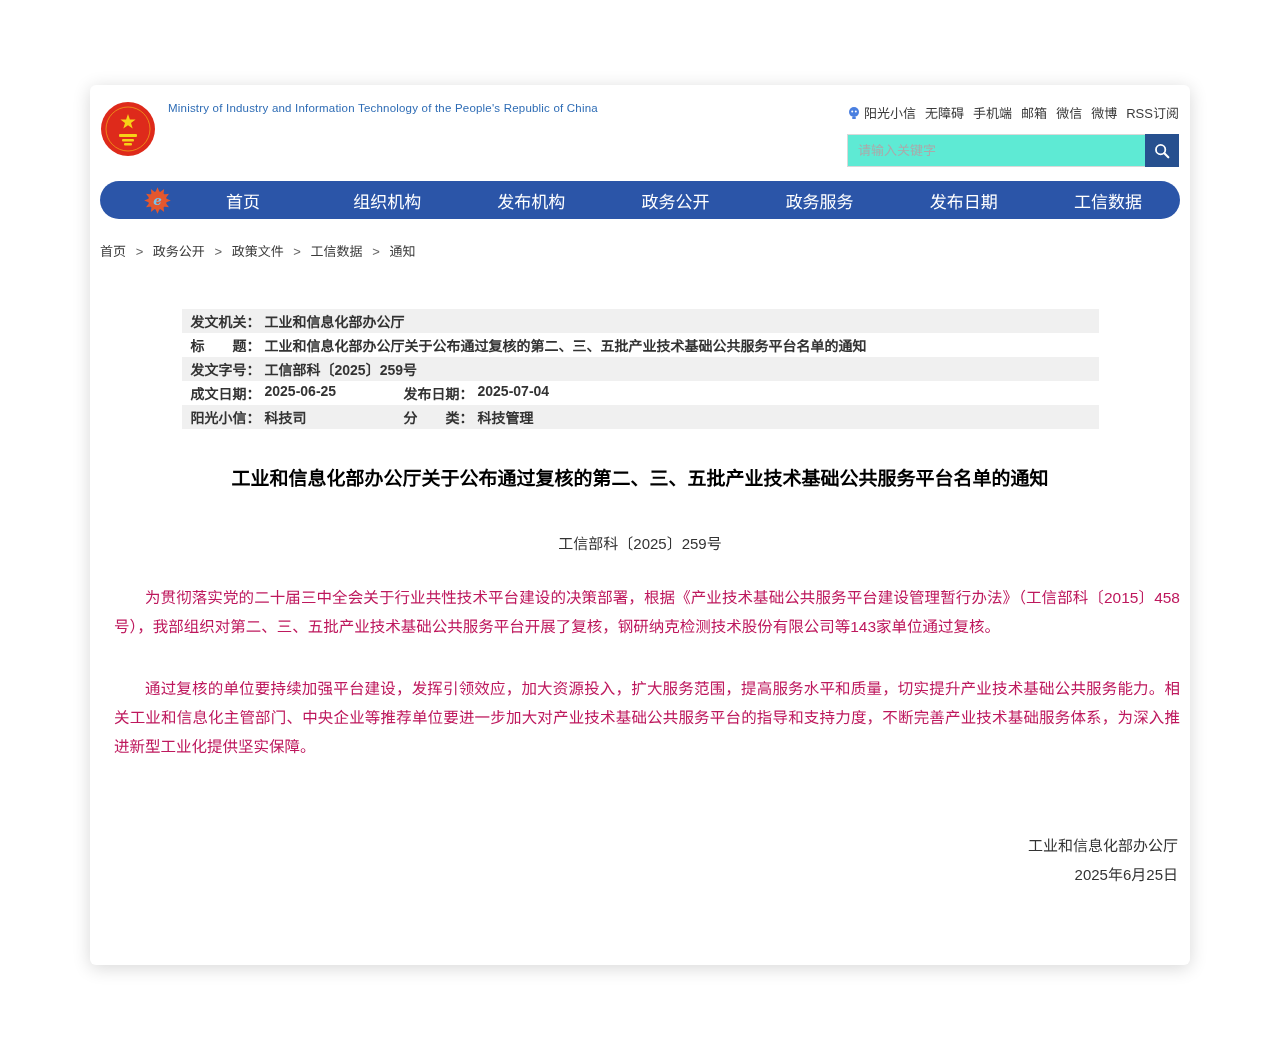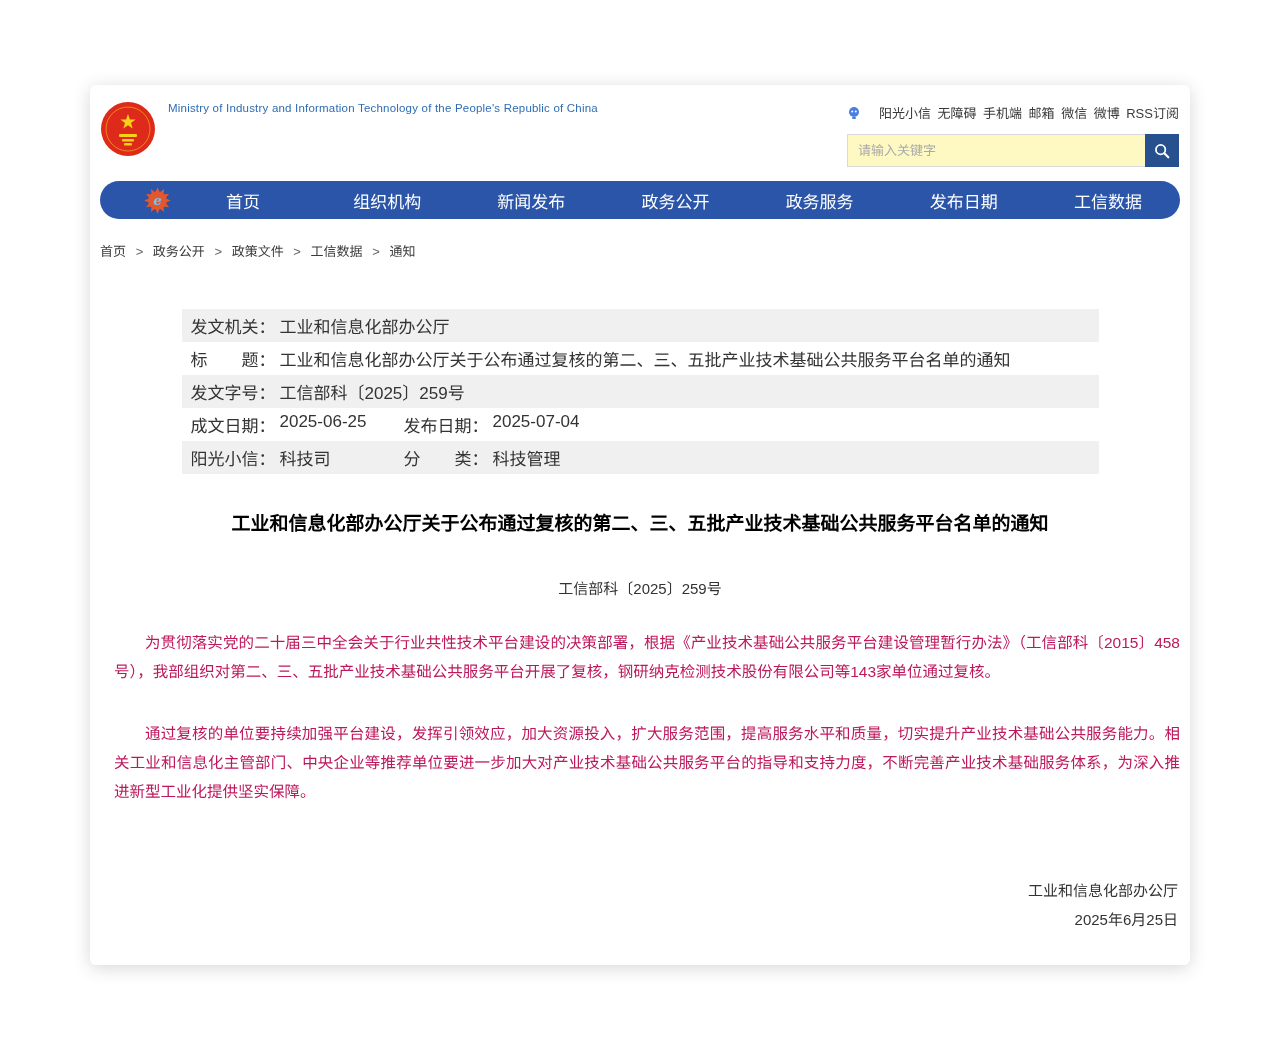--- a/index.html
+++ b/index.html
@@ -14,40 +14,40 @@
   
   .hdr { display:flex; justify-content:space-between; padding:14px 11px 0 10px; height:86px; }
   .hdr-left { display:flex; align-items:flex-start; }
   .emblem { width:56px; height:56px; flex:0 0 56px; margin-top:2px; }
   .brand { margin-left:12px; }
   .brand-cn { font-size:29px; font-weight:bold; color:#1f56a9; letter-spacing:1px; line-height:34px; }
   .brand-en { font-size:11.5px; color:#2e6cb5; margin-top:3px; letter-spacing:0.2px;text-align:center; }
   .hdr-right { width:332px; display:flex; flex-direction:column; }
   .quick-links { display:flex; align-items:center; justify-content:space-between;
     font-size:13px; color:#3a3a3a; margin-top:4px; }
-  .quick-links .ql { display:flex; align-items:center; gap:18px; cursor:pointer; white-space:nowrap; }
+  .quick-links .ql { display:flex; align-items:center; gap:3px; cursor:pointer; white-space:nowrap; }
   .search-row { display:flex; margin-top:12px; height:33px; }
   .search-input { flex:1; border:1px solid #d9d9d9; border-right:none; padding:0 10px;
-    font-size:13px; color:#333; outline:none; background:#fef9c3; }
+    font-size:13px; color:#333; outline:none; background:#5eead4; }
   .search-input::placeholder { color:#aaa; }
   .search-btn { width:34px; height:33px; background:#27508f; border:none; cursor:pointer;
     display:flex; align-items:center; justify-content:center; }
   
   .nav { width:1080px; height:38px; margin:10px auto 0; background:#2b55a8;
     border-radius:19px; display:flex; align-items:center; }
   .nav-logo { margin-left:44px; width:27px; height:27px; display:flex; align-items:center; }
   .nav-items { flex:1; display:flex; }
   .nav-item { flex:1; text-align:center; color:#fff; font-size:17px; cursor:pointer; white-space:nowrap; }
   
   .breadcrumb { margin:22px 0 0 10px; font-size:13px; color:#3a3a3a; }
   .breadcrumb .sep { margin:0 6px; color:#666; }
   .breadcrumb .bc { cursor:pointer; }
   
   .meta { width:917px; margin:49px auto 0; }
-  .meta-row { height:33px; display:flex; align-items:center; font-size:17px; color:#333; }
+  .meta-row { height:24px; display:flex; align-items:center; font-size:14px; color:#333;font-weight:bold; }
   .meta-row.gray { background:#f0f0f0; }
   .meta-cell { display:flex; white-space:nowrap; }
   .meta-cell.first { padding-left:9px; }
   .meta-cell.fixed { width:222px; }
   .meta-label { color:#333; }
   .meta-value { margin-left:4px; }
   
   .doc-title { margin:34px 20px 0; text-align:center; font-size:19px; font-weight:bold; color:#000; }
   .doc-num { margin-top:42px; text-align:center; font-size:15px; color:#333; }
   .body-text { margin:30px 10px 0 24px; font-size:15.5px; line-height:29px;
@@ -137,21 +137,21 @@
           <polygon points="12,0.2 13.8,4.5 10.2,4.5" transform="rotate(300 12 12)"></polygon>
           <polygon points="12,0.2 13.8,4.5 10.2,4.5" transform="rotate(330 12 12)"></polygon>
         </g>
         <circle cx="12" cy="12" r="8.2" fill="#e4572e"></circle>
         <text x="12" y="16.3" font-size="12" font-weight="bold" font-style="italic" fill="#79c4ec" text-anchor="middle" font-family="'DejaVu Serif',serif">e</text>
       </svg>
     </span>
     <div class="nav-items">
       <span class="nav-item">首页</span>
       <span class="nav-item">组织机构</span>
-      <span class="nav-item">新闻发布</span>
+      <span class="nav-item">发布机构</span>
       <span class="nav-item">政务公开</span>
       <span class="nav-item">政务服务</span>
       <span class="nav-item">发布日期</span>
       <span class="nav-item">工信数据</span>
     </div>
   </div>
 
   <div class="breadcrumb">
     <span class="bc">首页</span>
     <span class="sep">&gt;</span>

